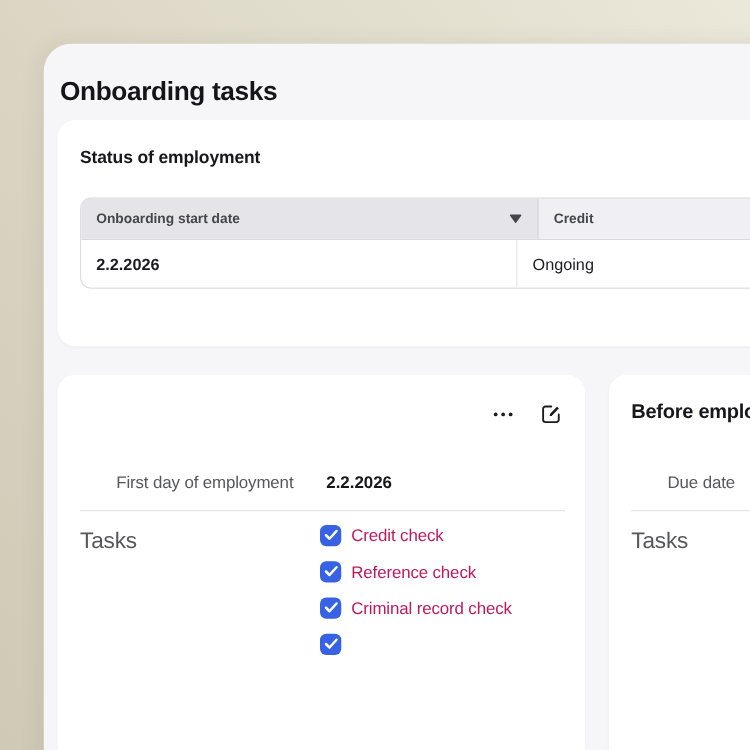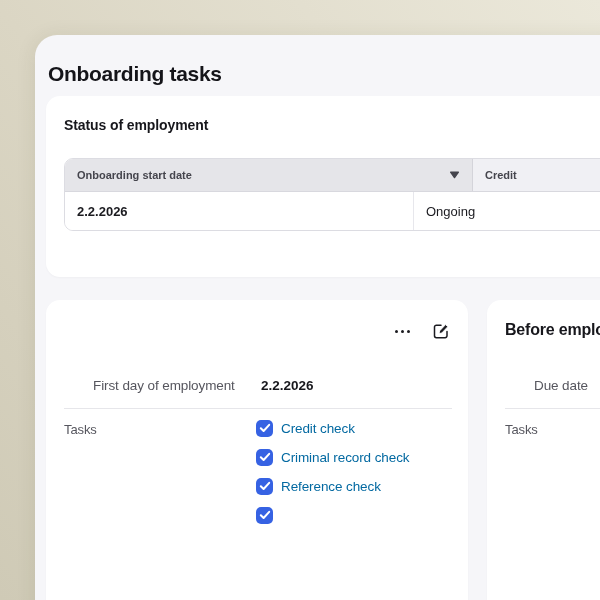--- a/index.html
+++ b/index.html
@@ -46,21 +46,21 @@
   .table {
     position:absolute; left:18px; top:62px; width:590px;
     border:1px solid #dcdce2; border-radius:9px; overflow:hidden;
     background:#fff;
   }
   .thead { display:flex; height:33px; border-bottom:1px solid #d8d8de; }
   .th {
     display:flex; align-items:center; font-size:11px; font-weight:700;
     color:#45454d; letter-spacing:0; padding:0 12px;
   }
-  .th-start { width:408px; background:#e5e5e9; border-right:1px solid #d4d4da;
+  .th-start { width:366px; background:#e5e5e9; border-right:1px solid #d4d4da;
               justify-content:space-between; }
   .th-status { flex:1; background:#f0f0f4; }
   .trow { display:flex; height:38px; background:#fff; }
   .td {
     display:flex; align-items:center; font-size:13px; padding:0 12px; color:#1b1b20;
   }
   .td-start { width:349px; border-right:1px solid #e7e7ec; font-weight:700; }
   .td-status { flex:1; font-weight:400; }
 
   
@@ -71,37 +71,37 @@
   .meta-value {
     position:absolute; left:215px; top:78px;
     font-size:13.5px; font-weight:700; color:#17171c;
   }
   .divider {
     position:absolute; left:18px; right:16px; top:108px;
     height:1px; background:#e6e6ea;
   }
   .tasks-label {
     position:absolute; left:18px; top:122px;
-    font-size:13px; color:#56565e; letter-spacing:-0.1px;
+    font-size:18px; color:#56565e; letter-spacing:-0.1px;
   }
 
   
   .tasks-list {
     position:absolute; left:210px; top:118px; width:194px;
     display:flex; flex-direction:column; gap:9px; list-style:none;
   }
   .task {
     display:flex; align-items:center; gap:8px; min-height:20px; cursor:pointer;
   }
   .checkbox {
     flex:0 0 auto; width:17px; height:17px; border-radius:5px;
     background:#3662e3; display:flex; align-items:center; justify-content:center;
   }
   .task-label {
-    font-size:13.5px; color:#0369a1; letter-spacing:-0.1px; line-height:17px;
+    font-size:13.5px; color:#be185d; letter-spacing:-0.1px; line-height:17px;
     font-weight:500;
   }
 
   
   .card-actions { position:absolute; top:22px; right:18px; display:flex; gap:22px; align-items:center; }
   .icon-btn { background:none; border:none; cursor:pointer; display:flex; align-items:center; }
   .dots { display:flex; gap:3px; }
   .dots i { width:3px; height:3px; border-radius:50%; background:#1b1b20; }
 </style>
 </head>
@@ -165,30 +165,30 @@
             </svg>
           </span>
         <span class="task-label">Credit check</span>
       </li>
       <li class="task">
         <span class="checkbox">
             <svg width="12" height="10" viewBox="0 0 12 10">
               <polyline points="1.8,5.2 4.6,8 10.2,1.8" fill="none" stroke="#fff" stroke-width="2" stroke-linecap="round" stroke-linejoin="round"></polyline>
             </svg>
           </span>
+
+        <span class="task-label">Reference check</span>
+      </li>
+      <li class="task">
+        <span class="checkbox">
+            <svg width="12" height="10" viewBox="0 0 12 10">
+              <polyline points="1.8,5.2 4.6,8 10.2,1.8" fill="none" stroke="#fff" stroke-width="2" stroke-linecap="round" stroke-linejoin="round"></polyline>
+            </svg>
+          </span>
         <span class="task-label">Criminal record check</span>
-      </li>
-      <li class="task">
-        <span class="checkbox">
-            <svg width="12" height="10" viewBox="0 0 12 10">
-              <polyline points="1.8,5.2 4.6,8 10.2,1.8" fill="none" stroke="#fff" stroke-width="2" stroke-linecap="round" stroke-linejoin="round"></polyline>
-            </svg>
-          </span>
-
-        <span class="task-label">Reference check</span>
       </li>
       <li class="task">
         <span class="checkbox">
             <svg width="12" height="10" viewBox="0 0 12 10">
               <polyline points="1.8,5.2 4.6,8 10.2,1.8" fill="none" stroke="#fff" stroke-width="2" stroke-linecap="round" stroke-linejoin="round"></polyline>
             </svg>
           </span>
       </li>
     </ul>
   </section>

